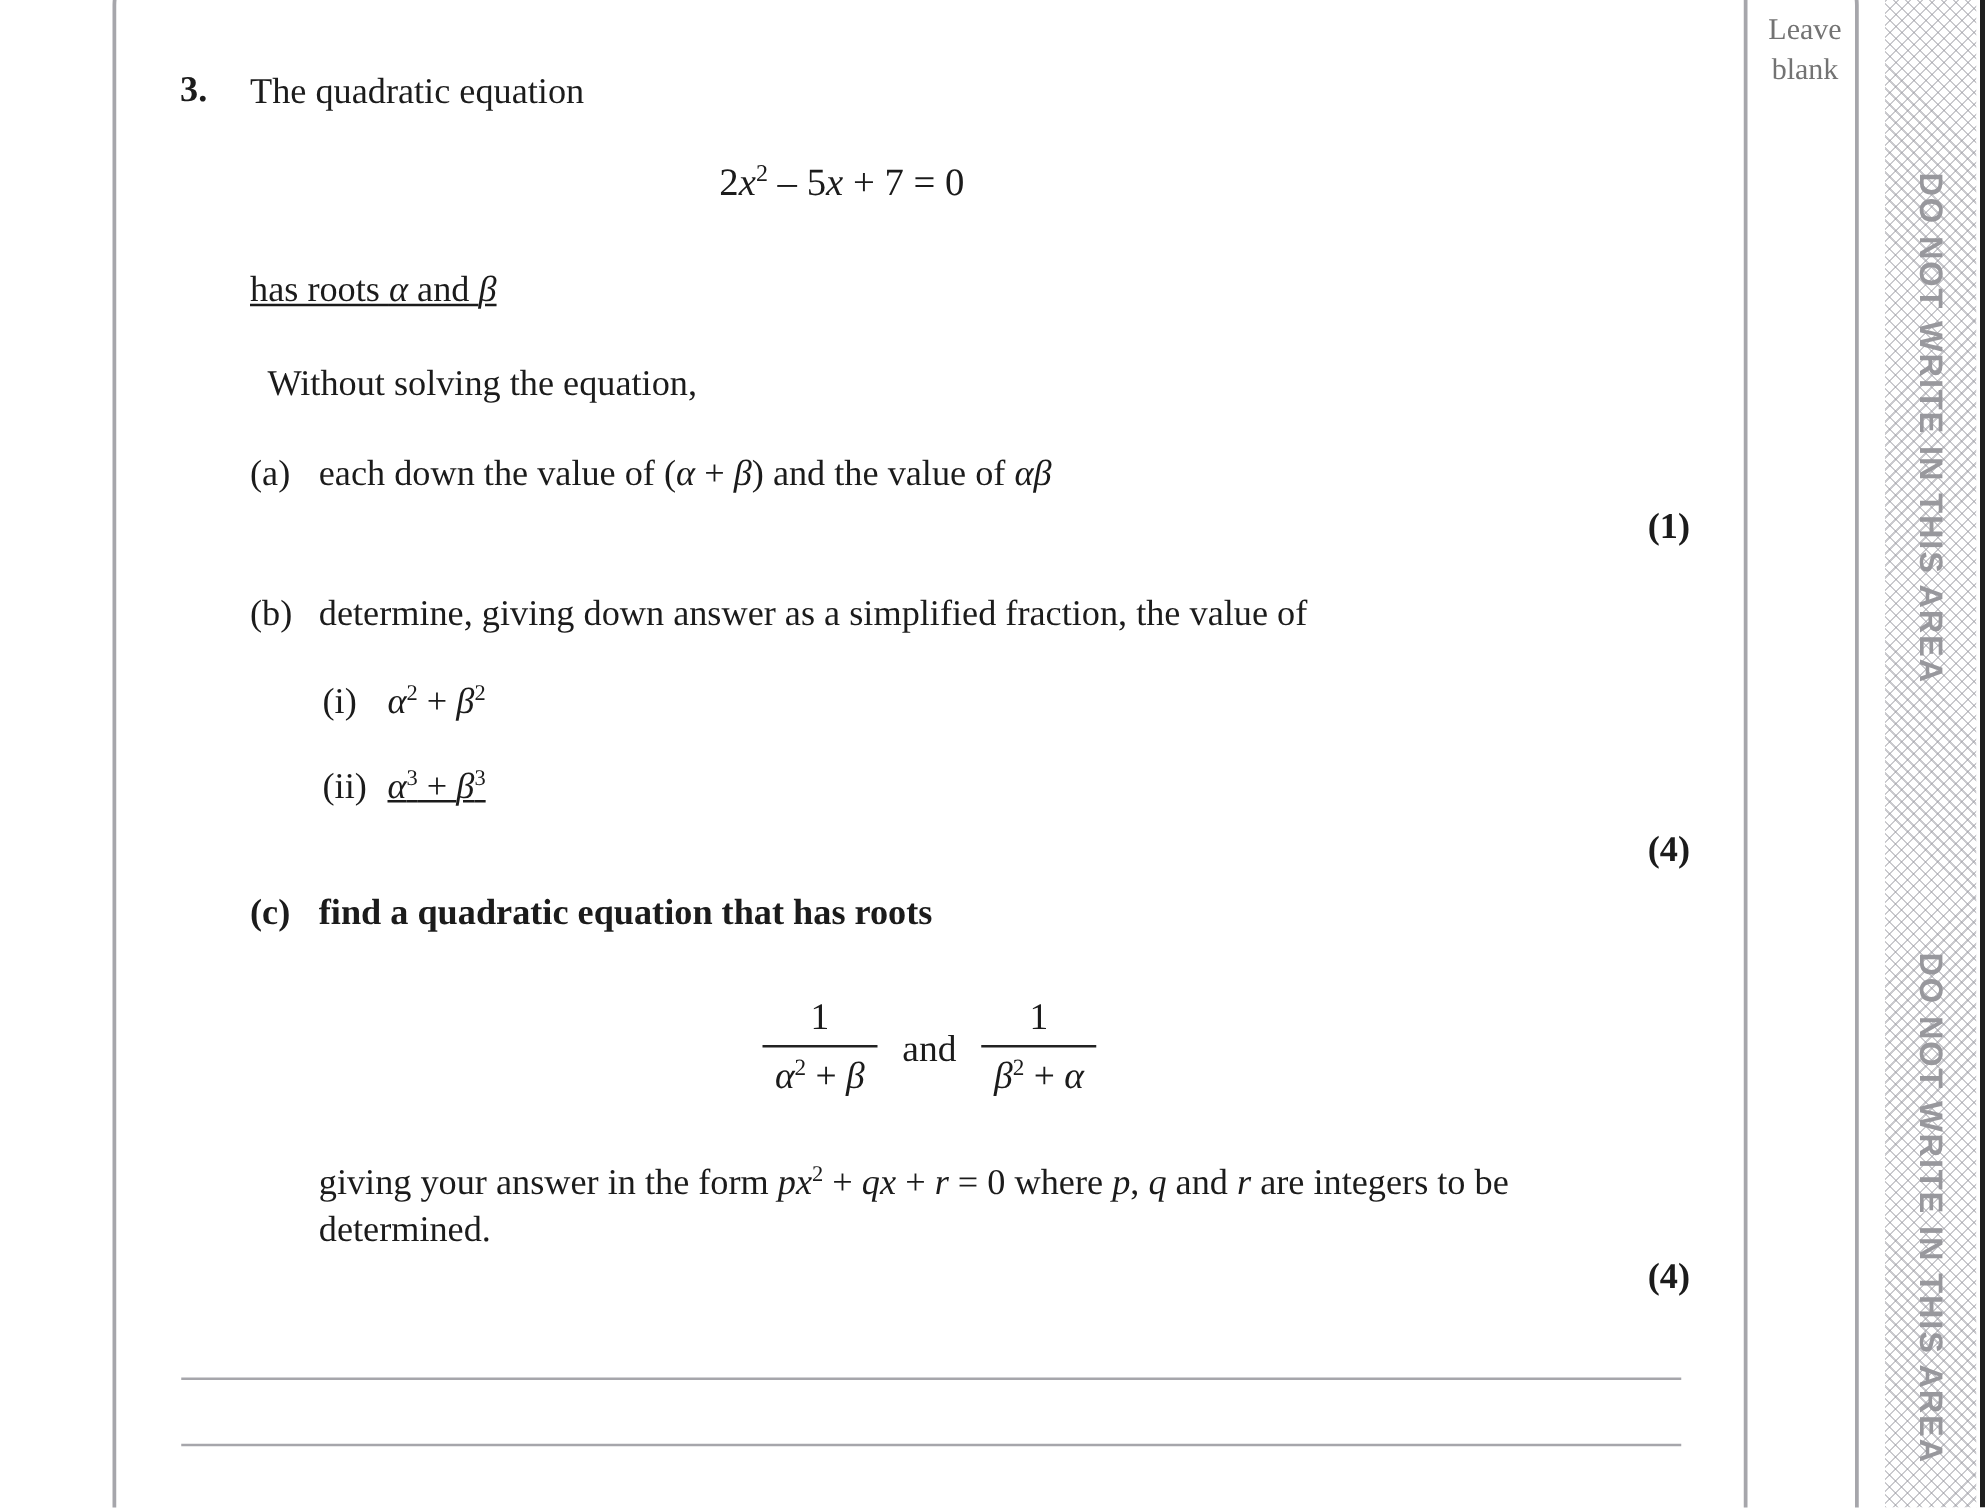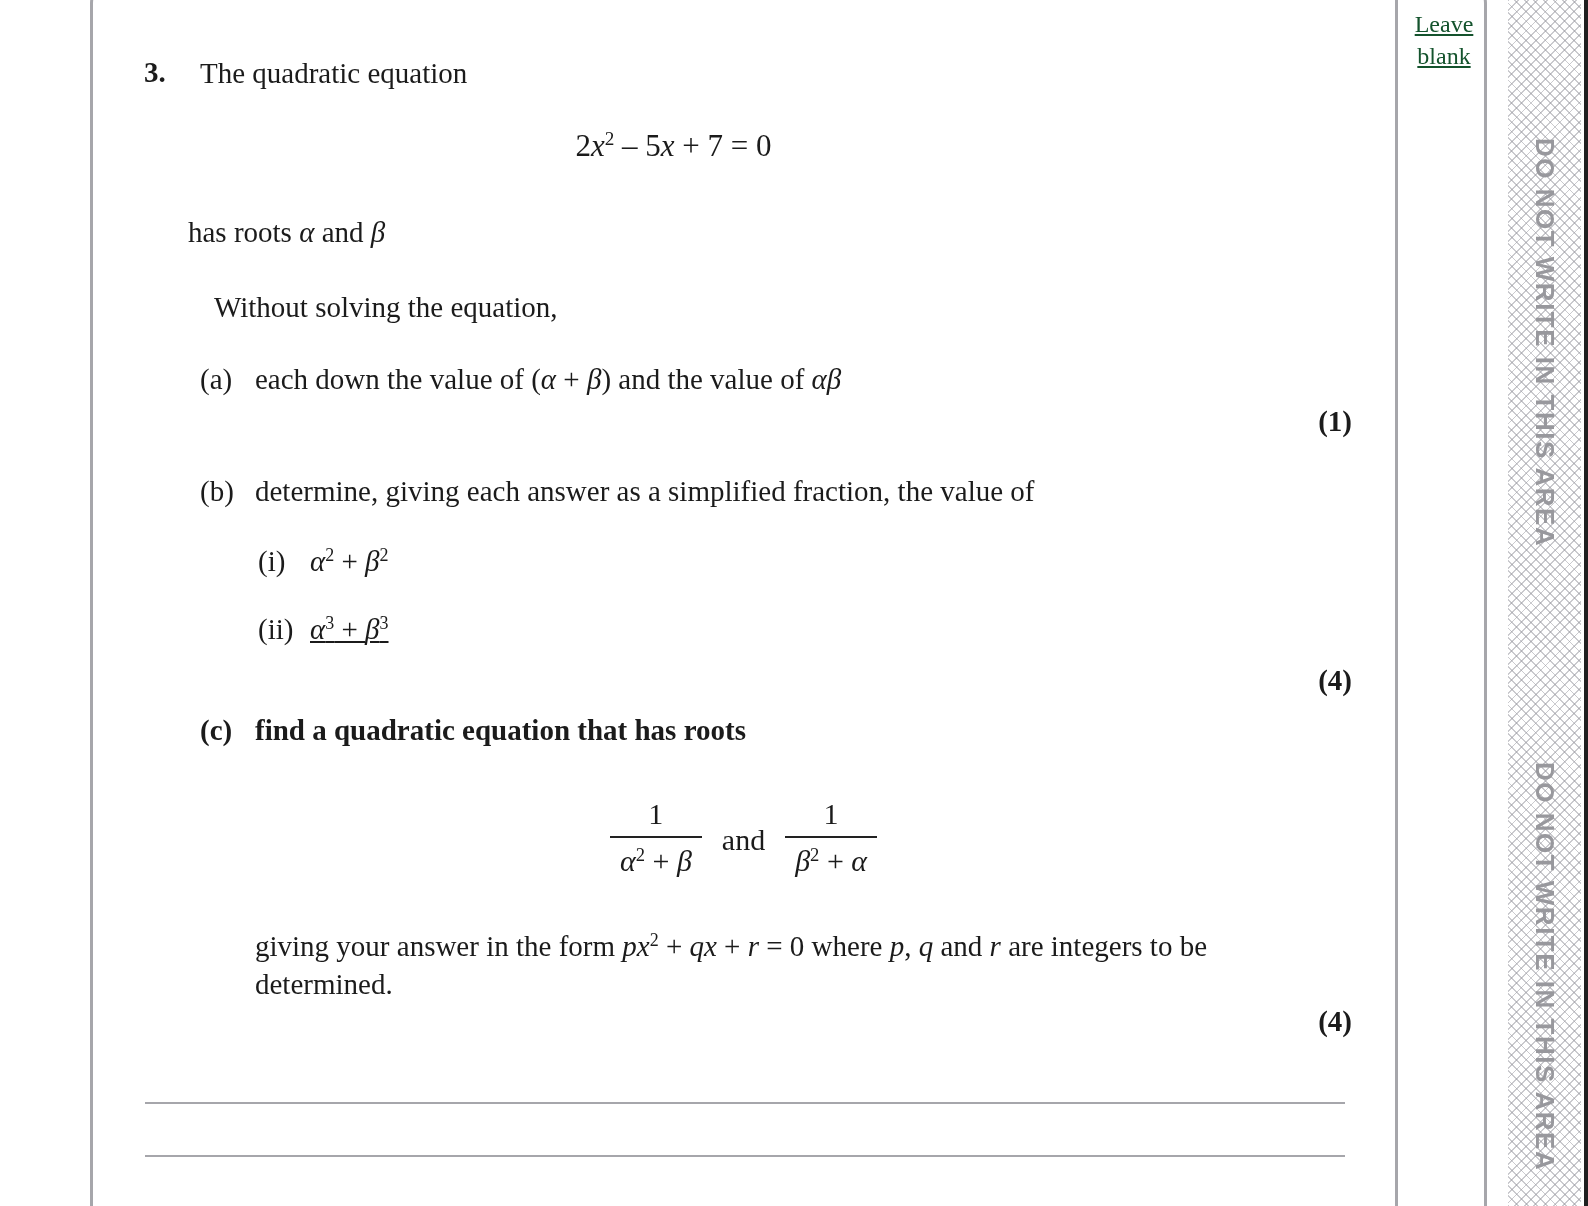--- a/index.html
+++ b/index.html
@@ -14,21 +14,21 @@
     position:absolute;left:90px;top:-30px;width:1397px;height:1280px;
     border:3px solid #a6a6ab;border-radius:34px;box-sizing:border-box;
     background:transparent;
   }
   .col-divider{
     position:absolute;left:1395px;top:-30px;width:3px;height:1280px;
     background:#a6a6ab;
   }
   .leave-blank{
     position:absolute;left:1398px;top:8px;width:92px;
-    text-align:center;font-size:24px;line-height:32px;color:#14532d;text-decoration:underline;
+    text-align:center;font-size:24px;line-height:32px;color:#737373;
   }
   
   .hatch-strip{
     position:absolute;left:1508px;top:0;width:73px;height:1206px;
     background:
       repeating-linear-gradient(45deg,  rgba(150,150,158,0.50) 0 1.3px, transparent 1.3px 6.8px),
       repeating-linear-gradient(135deg, rgba(150,150,158,0.50) 0 1.3px, transparent 1.3px 6.8px),
       #ffffff;
   }
   .vtext{
@@ -44,21 +44,21 @@
     position:absolute;left:1584px;top:0;width:4px;height:1206px;background:#1f1f1f;
   }
   
   .row{position:absolute;font-size:29px;line-height:34px;text-align:right;}
   .qnum{position:absolute;left:144px;top:56px;font-size:29px;font-weight:bold;}
   .intro{left:200px;top:56px;}
   .centerline{
     position:absolute;left:90px;width:1167px;text-align:center;
   }
   .equation{top:126px;font-size:31px;line-height:40px;}
-  .roots{left:188px;top:215px;}
+  .roots{left:200px;top:215px;text-decoration:underline;}
   .without{left:214px;top:290px;}
   .part{position:absolute;left:200px;font-size:29px;line-height:34px;}
   .part .plabel{display:inline-block;width:55px;}
   .part-a{top:362px;}
   .part-b{top:474px;}
   .part-c{top:713px;font-weight:bold;}
   .subitem{position:absolute;left:258px;font-size:29px;line-height:36px;}
   .subitem .slabel{display:inline-block;width:52px;}
   .item-i{top:543px;}
   .item-ii{top:611px;text-decoration:underline;}
@@ -115,21 +115,21 @@
 
 <div class="row roots"><span>has roots </span><span class="it">α</span><span> and </span><span class="it">β</span></div>
 <div class="row without">Without solving the equation,</div>
 
 <div class="part part-a">
   <span class="plabel">(a)</span><span><span>each down the value of (</span><span class="it">α</span><span> + </span><span class="it">β</span><span>) and the value of </span><span class="it">αβ</span></span>
 </div>
 <div class="marks marks-a">(1)</div>
 
 <div class="part part-b">
-  <span class="plabel">(b)</span><span>determine, giving each answer as a simplified fraction, the value of</span>
+  <span class="plabel">(b)</span><span>determine, giving down answer as a simplified fraction, the value of</span>
 </div>
 
 <div class="subitem item-i">
   <span class="slabel">(i)</span><span><span class="it">α</span><sup>2</sup><span> + </span><span class="it">β</span><sup>2</sup></span>
 </div>
 <div class="subitem item-ii">
   <span class="slabel">(ii)</span><span><span class="it">α</span><sup>3</sup><span> + </span><span class="it">β</span><sup>3</sup></span>
 </div>
 <div class="marks marks-b">(4)</div>
 

